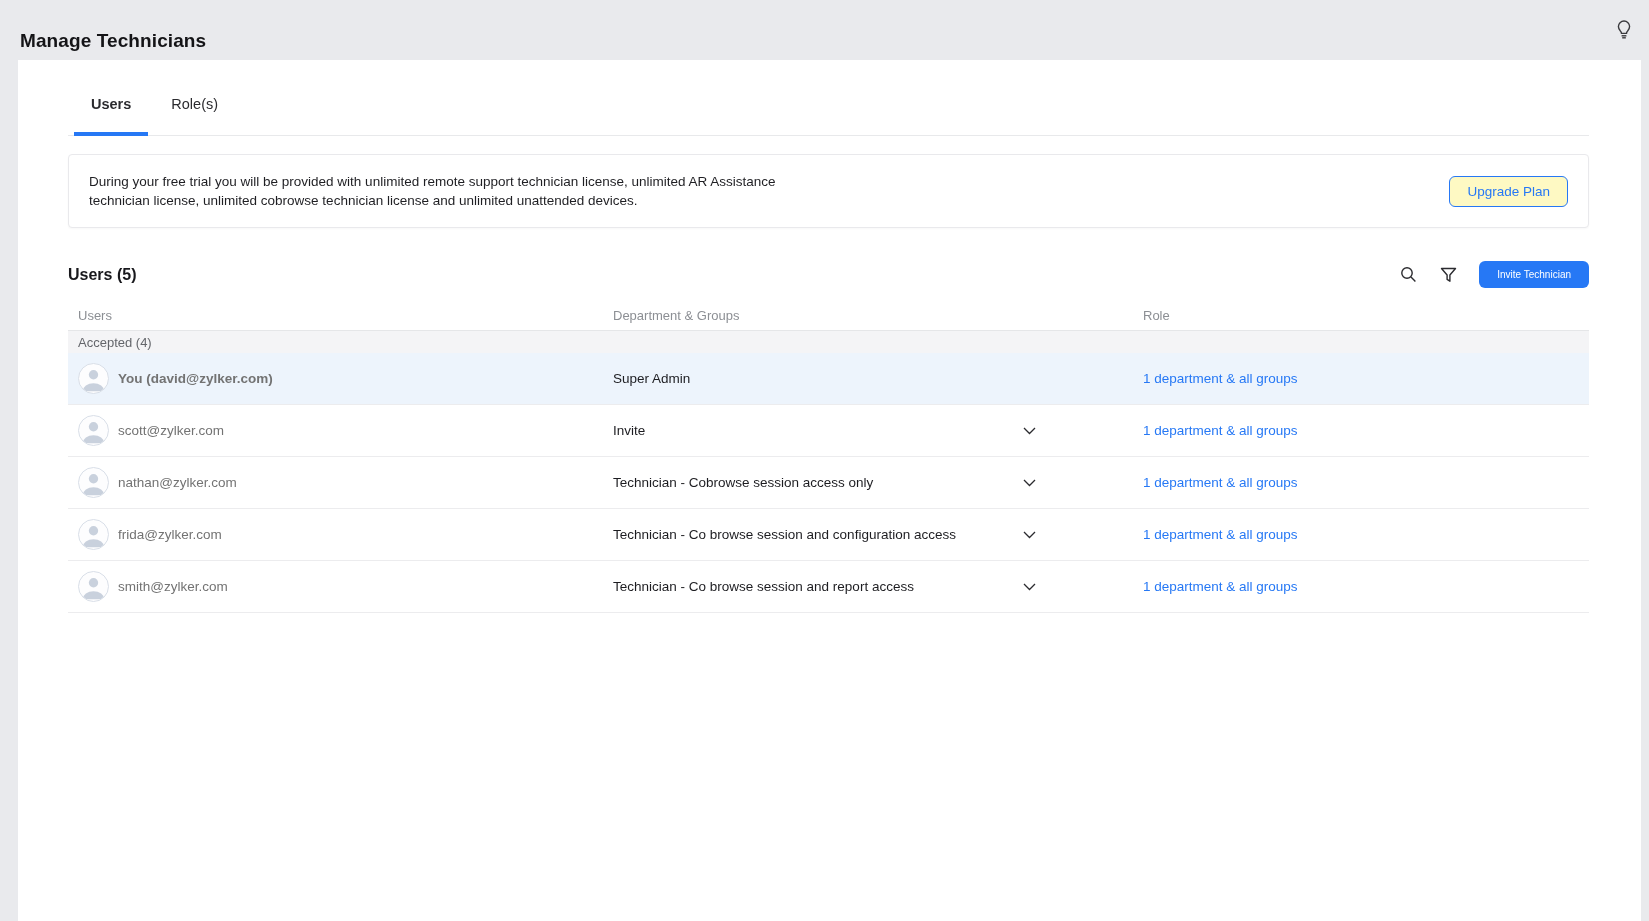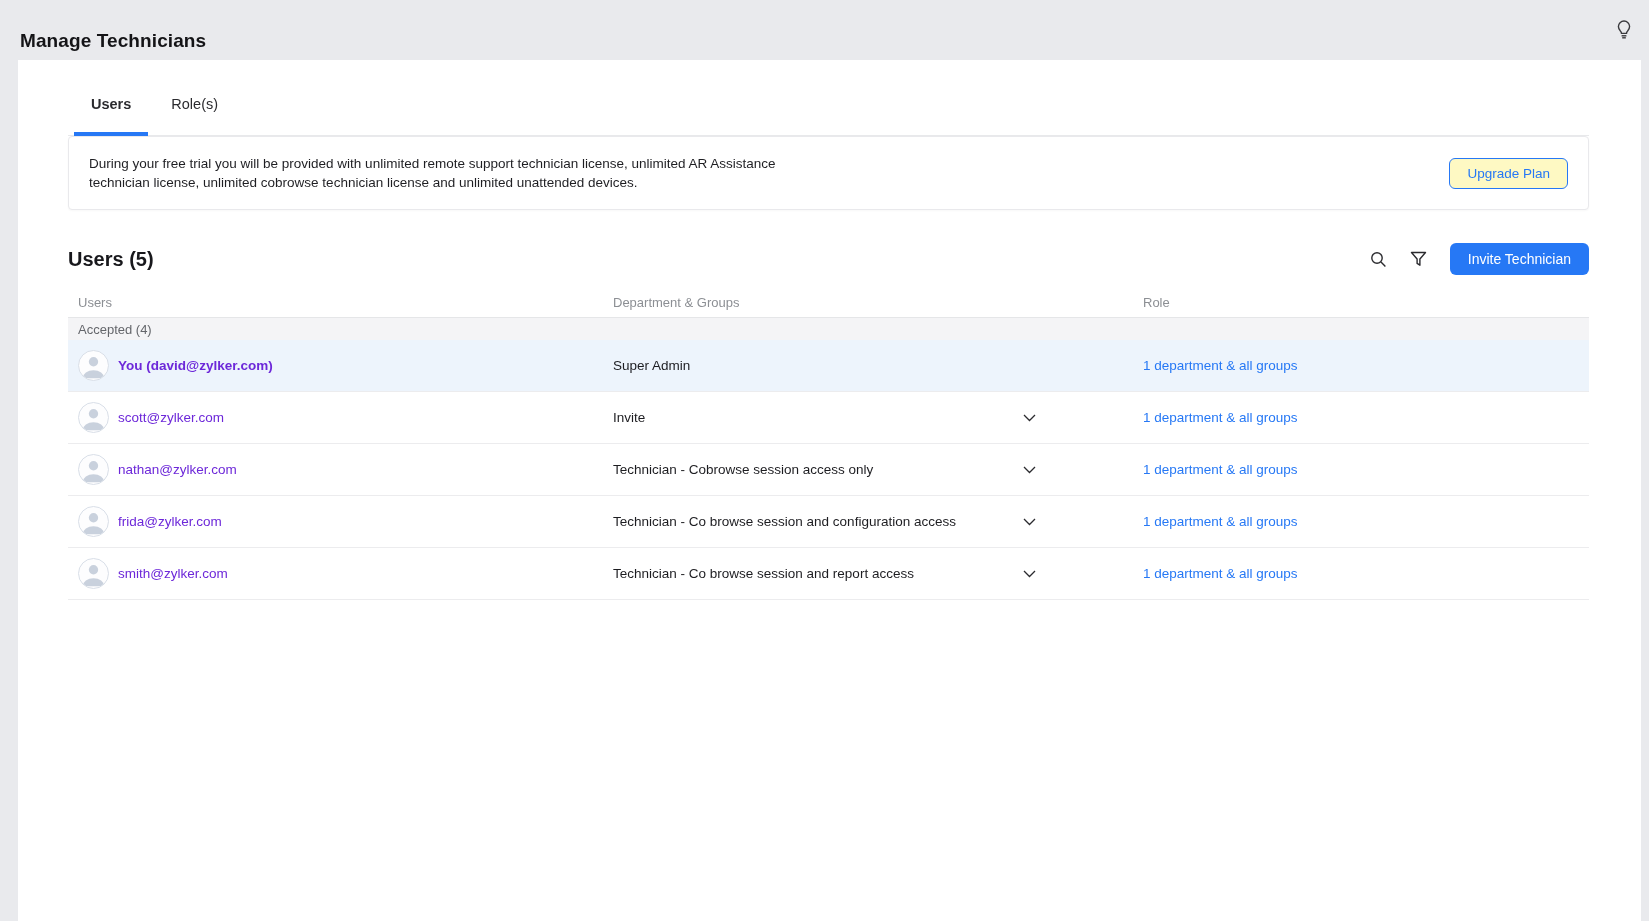--- a/index.html
+++ b/index.html
@@ -38,20 +38,21 @@
     margin-left:6px;
     font-size:14.5px; color:#2b2b2f;
     cursor:pointer;
     border-bottom:4px solid transparent;
     margin-bottom:-1px;
   }
   .tab.active { font-weight:700; border-bottom-color:var(--accent); }
 
   
   .banner {
+    margin-top:18px;
     border:1px solid #e9e9ec;
     border-radius:4px;
     background:#fff;
     box-shadow:0 1px 2px rgba(0,0,0,.03);
     padding:17px 20px;
     display:flex; align-items:center; justify-content:space-between;
   }
   .banner-text { font-size:13.5px; line-height:19px; color:#1f1f23; max-width:710px; }
   .btn-outline {
     font-family:inherit;
@@ -62,30 +63,30 @@
     padding:7px 17px;
     cursor:pointer;
     white-space:nowrap;
   }
 
   
   .section-head {
     margin-top:33px;
     display:flex; align-items:center; justify-content:space-between;
   }
-  .section-title { font-size:20px; font-weight:700; color:#18181c; }
+  .section-title { font-size:16px; font-weight:700; color:#18181c; }
   .head-actions { display:flex; align-items:center; gap:14px; }
   .icon-btn {
     width:26px; height:26px;
     display:flex; align-items:center; justify-content:center;
     cursor:pointer;
   }
   .btn-primary {
     font-family:inherit;
-    font-size:14px; color:#fff;
+    font-size:10px; color:#fff;
     background:var(--accent);
     border:none; border-radius:6px;
     padding:8px 18px;
     margin-left:4px;
     cursor:pointer;
     white-space:nowrap;
   }
 
   
   .table { margin-top:12px; }
@@ -106,21 +107,21 @@
     font-size:13px; color:#64666b;
   }
   .row {
     height:52px;
     border-bottom:1px solid #ececee;
     font-size:13.5px;
     background:#fff;
   }
   .row.highlight { background:#edf4fc; }
   .cell-user { display:flex; align-items:center; padding-left:10px; gap:9px; }
-  .uname { color:#6d28d9; }
+  .uname { color:#737373; }
   .row.highlight .uname { font-weight:700; }
   .avatar {
     width:31px; height:31px; border-radius:50%;
     background:#fdfdfe;
     border:1px solid #d9dfe8;
     overflow:hidden; flex:0 0 31px;
     display:flex; align-items:center; justify-content:center;
   }
   .cell-role { position:relative; color:#1d1d21; padding-right:130px; }
   .chev {

